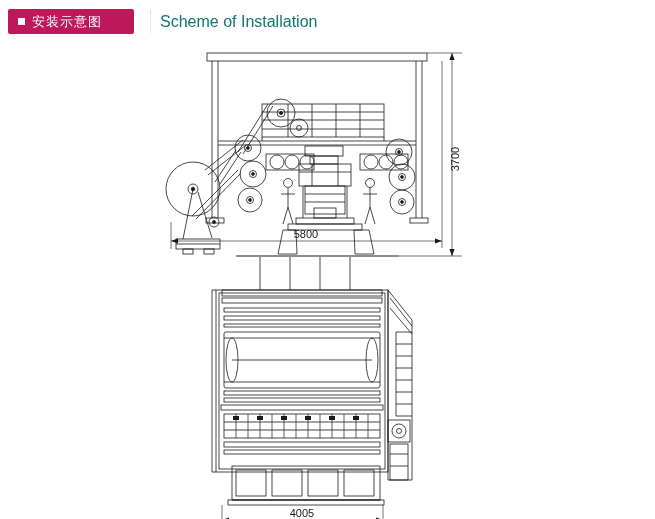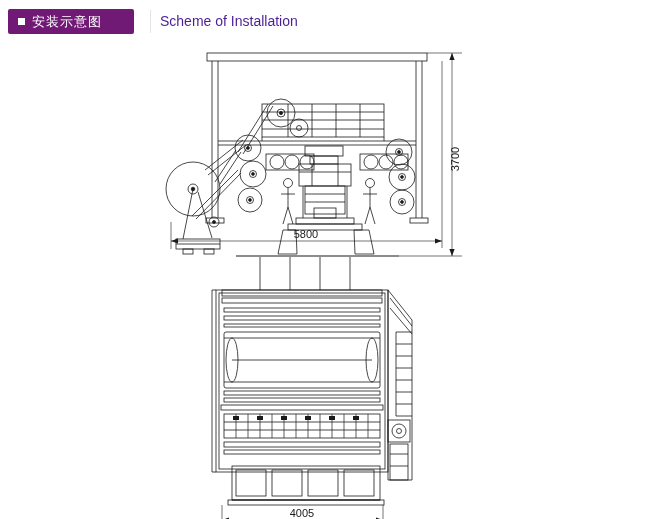--- a/index.html
+++ b/index.html
@@ -27,21 +27,21 @@
     top: 0;
     width: 655px;
     height: 42px;
   }
   .header-tab {
     position: absolute;
     left: 8px;
     top: 9px;
     height: 25px;
     min-width: 126px;
-    background: #701a75;
+    background: #be185d;
     border-radius: 2px;
     display: flex;
     align-items: center;
     padding: 0 10px;
     box-sizing: border-box;
   }
   .header-tab .bullet {
     width: 7px;
     height: 7px;
     background: #ffffff;
@@ -51,22 +51,22 @@
   .header-tab .cn {
     color: #ffffff;
     font-size: 13px;
     letter-spacing: 1px;
     white-space: nowrap;
   }
   .header-sub {
     position: absolute;
     left: 160px;
     top: 13px;
-    color: #4c1d95;
-    font-size: 14px;
+    color: #0f766e;
+    font-size: 16px;
     white-space: nowrap;
     text-align: center;
   }
   .header-rule {
     position: absolute;
     left: 150px;
     top: 10px;
     width: 1px;
     height: 23px;
     background: #e2e6e9;

